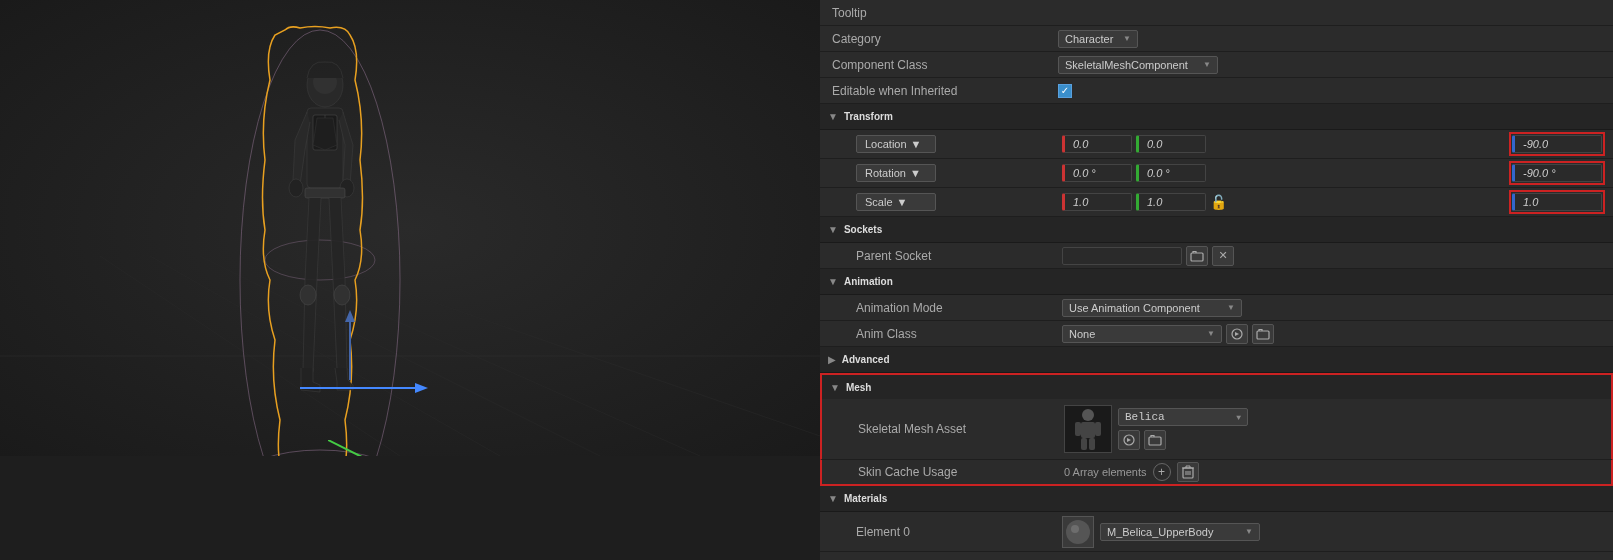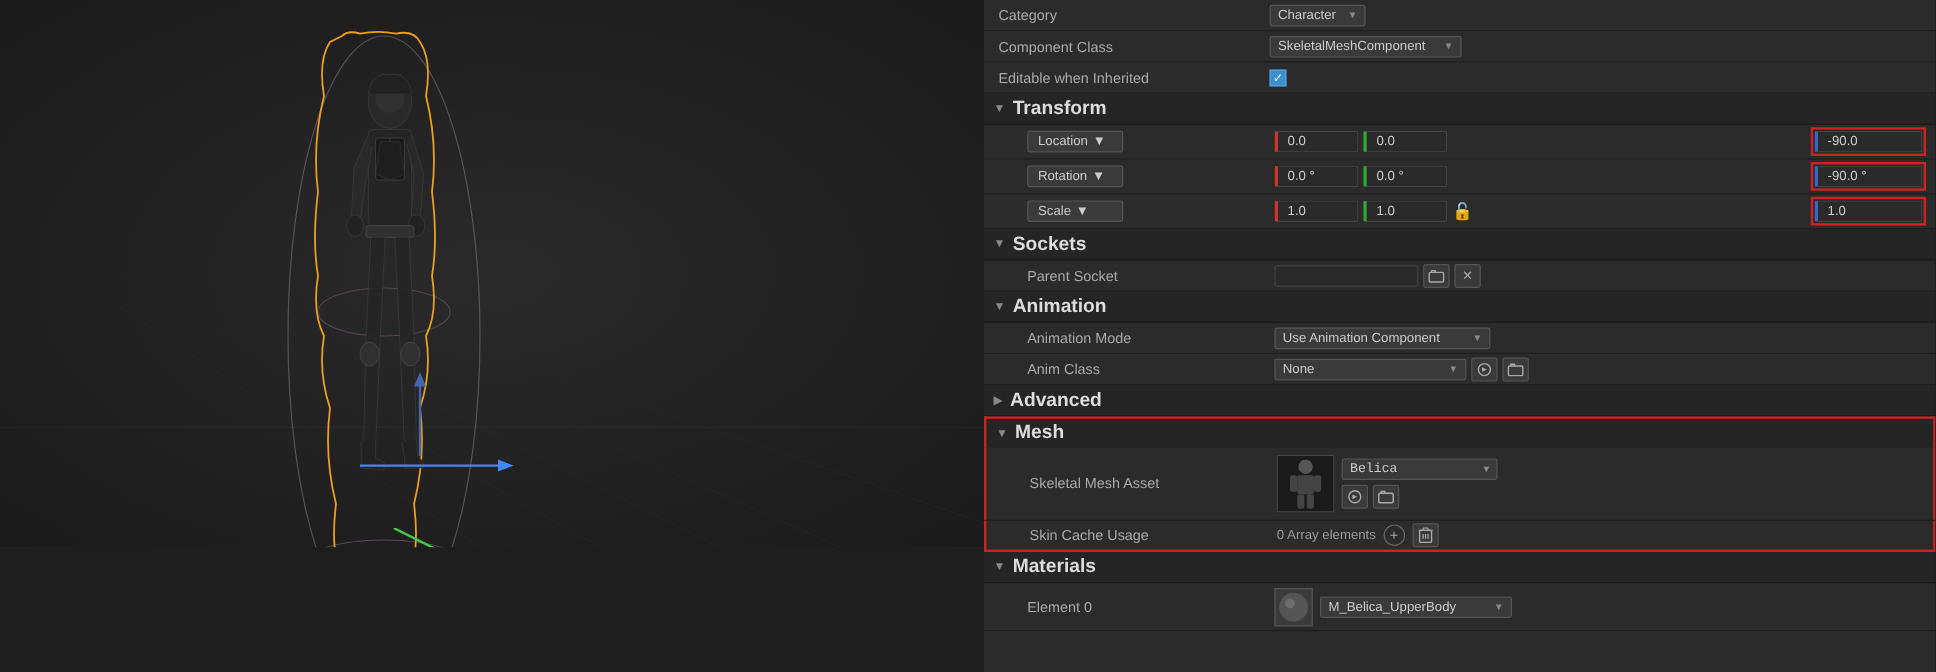--- a/index.html
+++ b/index.html
@@ -85,21 +85,21 @@
 
     .section-header .arrow {
       color: #888;
       margin-right: 6px;
       font-size: 10px;
     }
 
     .section-title {
       color: #dddddd;
       font-weight: bold;
-      font-size: 16px;
+      font-size: 10px;
     }
 
     
     .dropdown {
       background: #3a3a3a;
       border: 1px solid #555;
       color: #ccc;
       padding: 2px 6px;
       border-radius: 2px;
       display: inline-flex;
@@ -121,20 +121,21 @@
       background: #2a2a2a;
       border: 1px solid #444;
       color: #cccccc;
       padding: 2px 4px 2px 8px;
       border-radius: 2px;
       font-size: 11px;
       position: relative;
       display: inline-flex;
       align-items: center;
       min-width: 70px;
+      font-style: italic;
     }
 
     .num-input.red-bar { border-left: 3px solid #cc3333; }
     .num-input.green-bar { border-left: 3px solid #33aa33; }
     .num-input.blue-bar { border-left: 3px solid #3366cc; }
 
     
     .checkbox {
       width: 14px;
       height: 14px;
@@ -377,20 +378,24 @@
       <circle cx="12" cy="12" r="8" fill="none" stroke="#888" stroke-width="1"></circle>
       <line x1="12" y1="4" x2="12" y2="20" stroke="#888" stroke-width="1"></line>
       <line x1="4" y1="12" x2="20" y2="12" stroke="#888" stroke-width="1"></line>
       <rect x="8" y="8" width="8" height="8" fill="none" stroke="#aaa" stroke-width="0.5"></rect>
     </svg>
   </div>
 </div>
 
 <div class="properties-panel">
 
+  <div class="prop-row">
+    <span class="prop-label">Tooltip</span>
+    <div class="prop-value"></div>
+  </div>
 
   <div class="prop-row">
     <span class="prop-label">Category</span>
     <div class="prop-value">
       <div class="dropdown">
         <span>Character</span>
         <span class="chevron">▼</span>
       </div>
     </div>
   </div>

